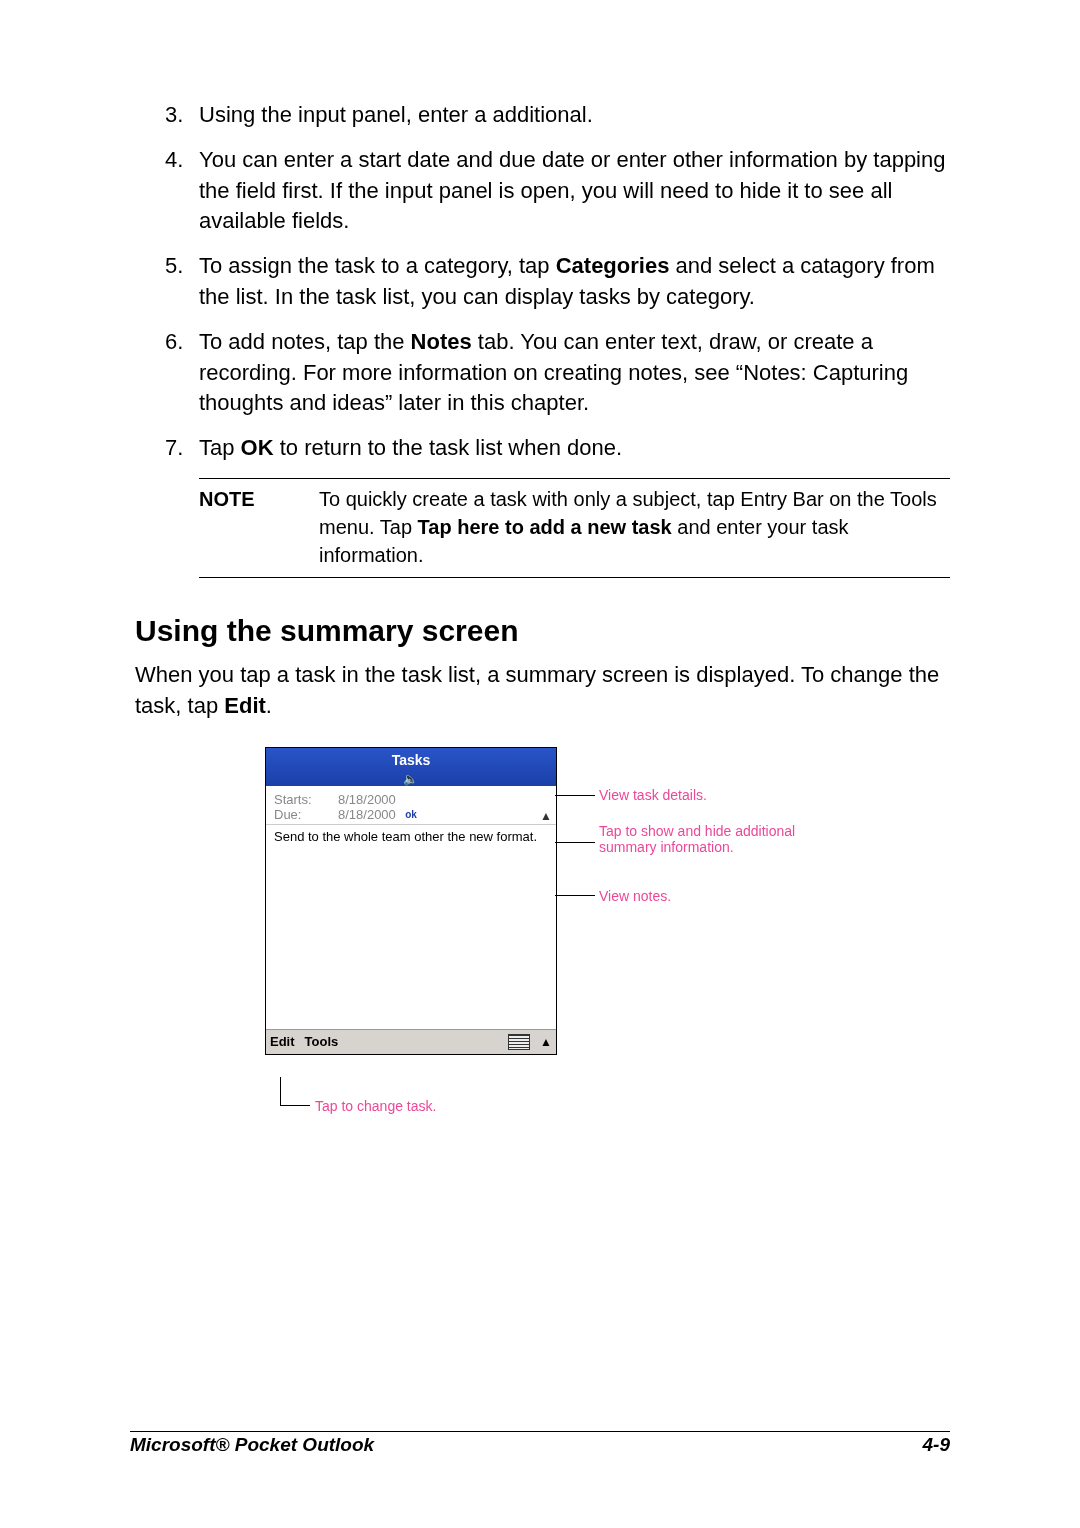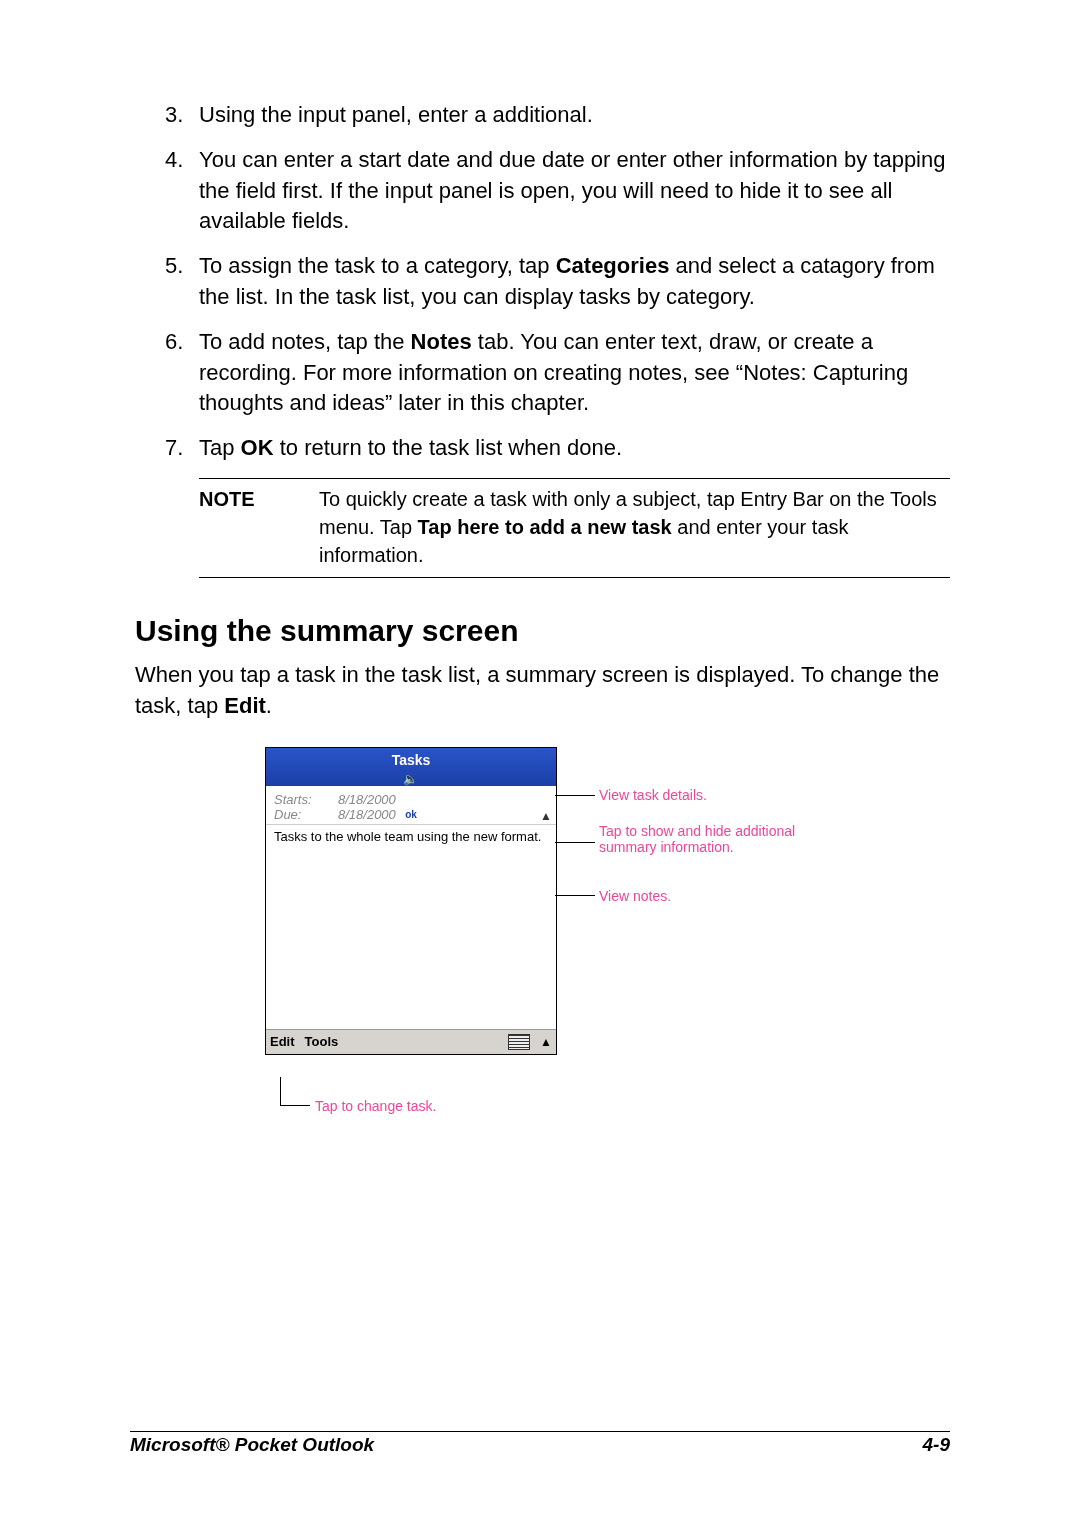--- a/index.html
+++ b/index.html
@@ -105,21 +105,21 @@
     color: #c00; font-weight: bold; font-size: 16px;
     padding: 0 4px; margin-left: auto;
   }
   .dates-wrap { position: relative; }
   .dates {
     padding: 6px 8px 2px 8px;
     font-size: 13px;
     color: #888;
     border-bottom: 1px solid #ccc;
   }
-  .dates .row { display: flex; font-style: italic; }
+  .dates .row { display: flex; }
   .dates .lab { width: 64px; }
   .toggle-chev {
     position: absolute;
     right: 4px; bottom: 2px;
     font-size: 12px; color: #333;
   }
   .notes-area {
     padding: 4px 8px;
     font-size: 13px;
     color: #000;
@@ -229,21 +229,21 @@
             <span class="lab">Starts:</span>
             <span>8/18/2000</span>
           </div>
           <div class="row">
             <span class="lab">Due:</span>
             <span>8/18/2000</span>
           </div>
         </div>
         <span class="toggle-chev">▲</span>
       </div>
-      <div class="notes-area">Tasks to the whole team using the new format.</div>
+      <div class="notes-area">Send to the whole team other the new format.</div>
       <div class="menubar">
         <span>Edit</span>
         <span>Tools</span>
         <span class="sp"></span>
         <span class="kbd"></span>
         <span class="uparrow">▲</span>
       </div>
     </div>
 
     <div class="callout-line" style="top:48px;left:290px;width:40px"></div>

